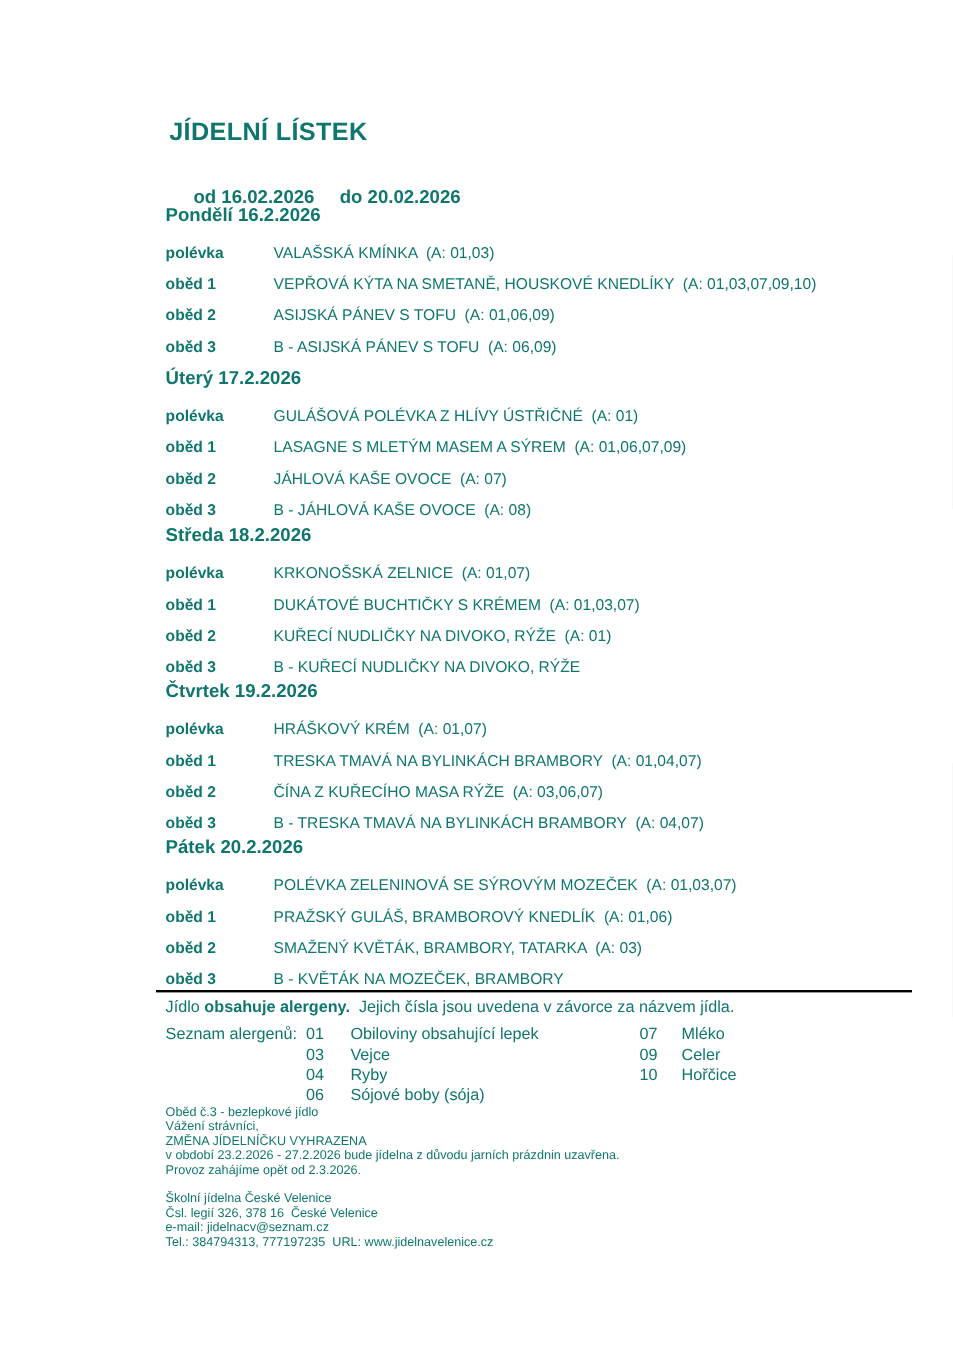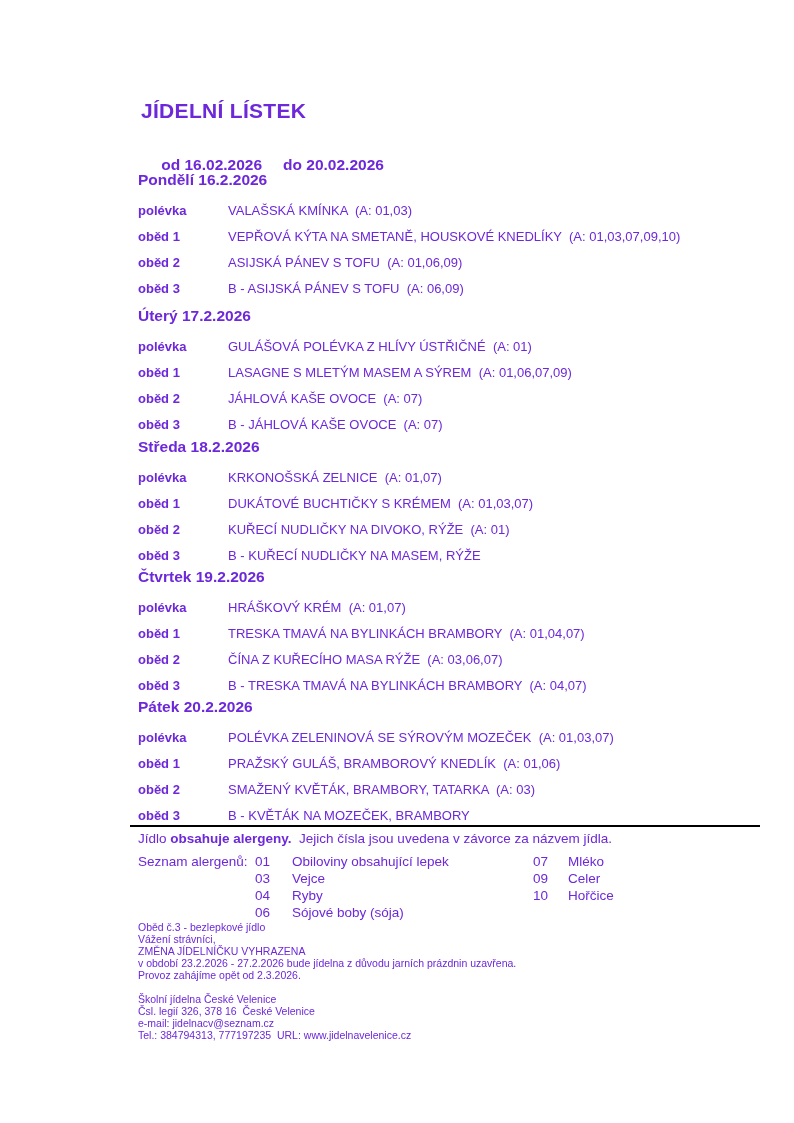--- a/index.html
+++ b/index.html
@@ -3,21 +3,21 @@
 <meta charset="utf-8">
 <style>
   html, body { margin: 0; padding: 0; background: #e9e9e9; }
   .page {
     position: relative;
     width: 794px;
     height: 1123px;
     margin: 0 auto;
     background: #ffffff;
     font-family: "Liberation Sans", sans-serif;
-    color: #6d28d9;
+    color: #0f766e;
     overflow: hidden;
   }
   .title {
     position: absolute;
     left: 141px;
     top: 99px;
     margin: 0;
     font-size: 21px;
     font-weight: bold;
     letter-spacing: 0.3px;
@@ -151,21 +151,21 @@
       <div class="row">
         <span class="row-label">oběd 1</span>
         <span class="row-text">LASAGNE S MLETÝM MASEM A SÝREM  (A: 01,06,07,09)</span>
       </div>
       <div class="row">
         <span class="row-label">oběd 2</span>
         <span class="row-text">JÁHLOVÁ KAŠE OVOCE  (A: 07)</span>
       </div>
       <div class="row">
         <span class="row-label">oběd 3</span>
-        <span class="row-text">B - JÁHLOVÁ KAŠE OVOCE  (A: 07)</span>
+        <span class="row-text">B - JÁHLOVÁ KAŠE OVOCE  (A: 08)</span>
       </div>
     </div>
   </section>
 
   <section class="day" style="top:439px">
     <h2 class="day-name">Středa 18.2.2026</h2>
     <div class="rows">
       <div class="row">
         <span class="row-label">polévka</span>
         <span class="row-text">KRKONOŠSKÁ ZELNICE  (A: 01,07)</span>
@@ -173,21 +173,21 @@
       <div class="row">
         <span class="row-label">oběd 1</span>
         <span class="row-text">DUKÁTOVÉ BUCHTIČKY S KRÉMEM  (A: 01,03,07)</span>
       </div>
       <div class="row">
         <span class="row-label">oběd 2</span>
         <span class="row-text">KUŘECÍ NUDLIČKY NA DIVOKO, RÝŽE  (A: 01)</span>
       </div>
       <div class="row">
         <span class="row-label">oběd 3</span>
-        <span class="row-text">B - KUŘECÍ NUDLIČKY NA MASEM, RÝŽE</span>
+        <span class="row-text">B - KUŘECÍ NUDLIČKY NA DIVOKO, RÝŽE</span>
       </div>
     </div>
   </section>
 
   <section class="day" style="top:569px">
     <h2 class="day-name">Čtvrtek 19.2.2026</h2>
     <div class="rows">
       <div class="row">
         <span class="row-label">polévka</span>
         <span class="row-text">HRÁŠKOVÝ KRÉM  (A: 01,07)</span>

